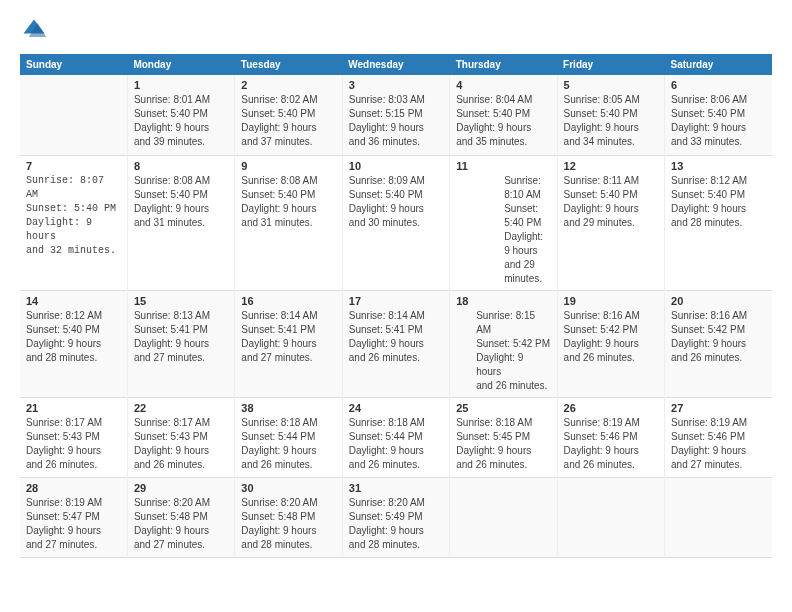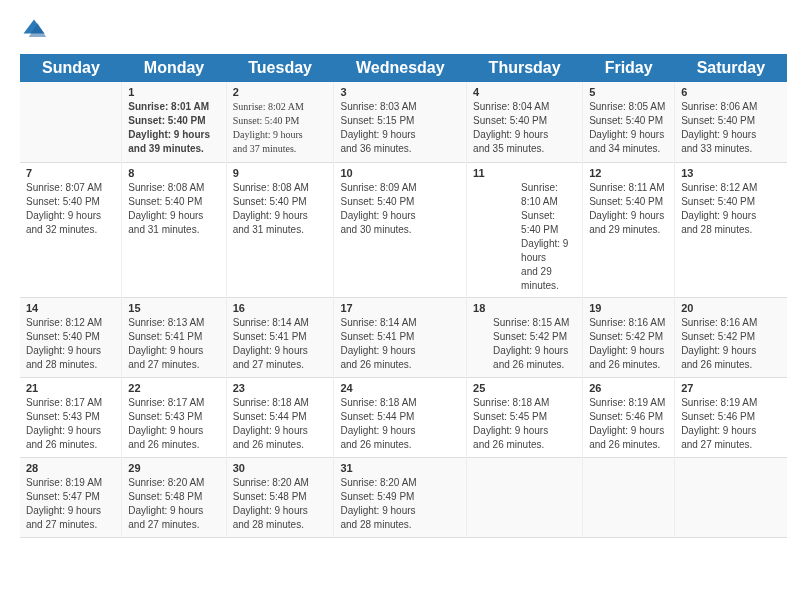--- a/index.html
+++ b/index.html
@@ -59,23 +59,23 @@
       color: #555;
     }
     table {
       width: 100%;
       border-collapse: collapse;
       font-size: 10.5px;
     }
     thead tr th {
       background-color: #2a7ab8;
       color: #fff;
-      padding: 5px 22px;
+      padding: 5px 6px;
       text-align: left;
-      font-size: 16px;
+      font-size: 10px;
       font-weight: bold;
     }
     tbody tr {
       border-bottom: 1px solid #ddd;
     }
     tbody tr:nth-child(odd) {
       background-color: #f9f9f9;
     }
     tbody tr:nth-child(even) {
       background-color: #fff;
@@ -136,28 +136,28 @@
           <th>Thursday</th>
           <th>Friday</th>
           <th>Saturday</th>
         </tr>
     </thead>
     <tbody id="calendar-body">
     <tr class="week-row">
           <td></td>
           <td>
             <span class="day-num">1</span>
-            <div class="day-info" style="white-space: pre-line; font-weight: bold;">Sunrise: 8:01 AM
+            <div class="day-info" style="white-space: pre-line;">Sunrise: 8:01 AM
 Sunset: 5:40 PM
 Daylight: 9 hours
 and 39 minutes.</div>
           </td>
           <td>
             <span class="day-num">2</span>
-            <div class="day-info" style="white-space: pre-line; font-family: Liberation Serif, serif;">Sunrise: 8:02 AM
+            <div class="day-info" style="white-space: pre-line;">Sunrise: 8:02 AM
 Sunset: 5:40 PM
 Daylight: 9 hours
 and 37 minutes.</div>
           </td>
           <td>
             <span class="day-num">3</span>
             <div class="day-info" style="white-space: pre-line;">Sunrise: 8:03 AM
 Sunset: 5:15 PM
 Daylight: 9 hours
 and 36 minutes.</div>
@@ -180,21 +180,21 @@
             <span class="day-num">6</span>
             <div class="day-info" style="white-space: pre-line;">Sunrise: 8:06 AM
 Sunset: 5:40 PM
 Daylight: 9 hours
 and 33 minutes.</div>
           </td>
         </tr>
         <tr class="week-row">
           <td>
             <span class="day-num">7</span>
-            <div class="day-info" style="white-space: pre-line;">Sunrise: 8:07 AM
+            <div class="day-info" style="white-space: pre-line; font-family: Liberation Mono, monospace;">Sunrise: 8:07 AM
 Sunset: 5:40 PM
 Daylight: 9 hours
 and 32 minutes.</div>
           </td>
           <td>
             <span class="day-num">8</span>
             <div class="day-info" style="white-space: pre-line;">Sunrise: 8:08 AM
 Sunset: 5:40 PM
 Daylight: 9 hours
 and 31 minutes.</div>
@@ -295,21 +295,21 @@
 and 26 minutes.</div>
           </td>
           <td>
             <span class="day-num">22</span>
             <div class="day-info" style="white-space: pre-line;">Sunrise: 8:17 AM
 Sunset: 5:43 PM
 Daylight: 9 hours
 and 26 minutes.</div>
           </td>
           <td>
-            <span class="day-num">23</span>
+            <span class="day-num">38</span>
             <div class="day-info" style="white-space: pre-line;">Sunrise: 8:18 AM
 Sunset: 5:44 PM
 Daylight: 9 hours
 and 26 minutes.</div>
           </td>
           <td>
             <span class="day-num">24</span>
             <div class="day-info" style="white-space: pre-line;">Sunrise: 8:18 AM
 Sunset: 5:44 PM
 Daylight: 9 hours

